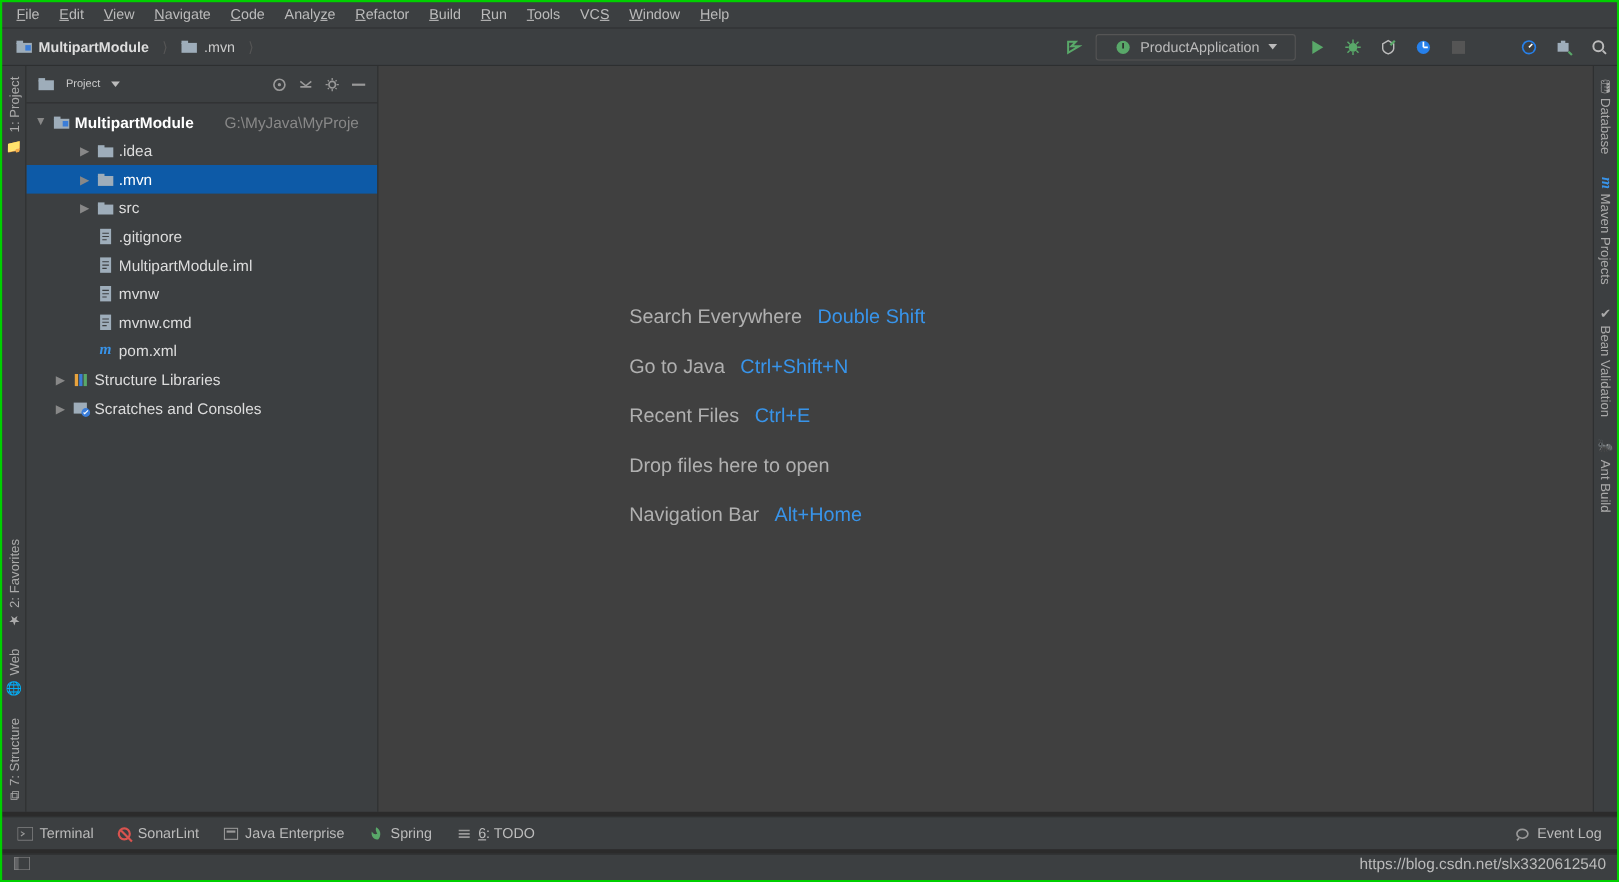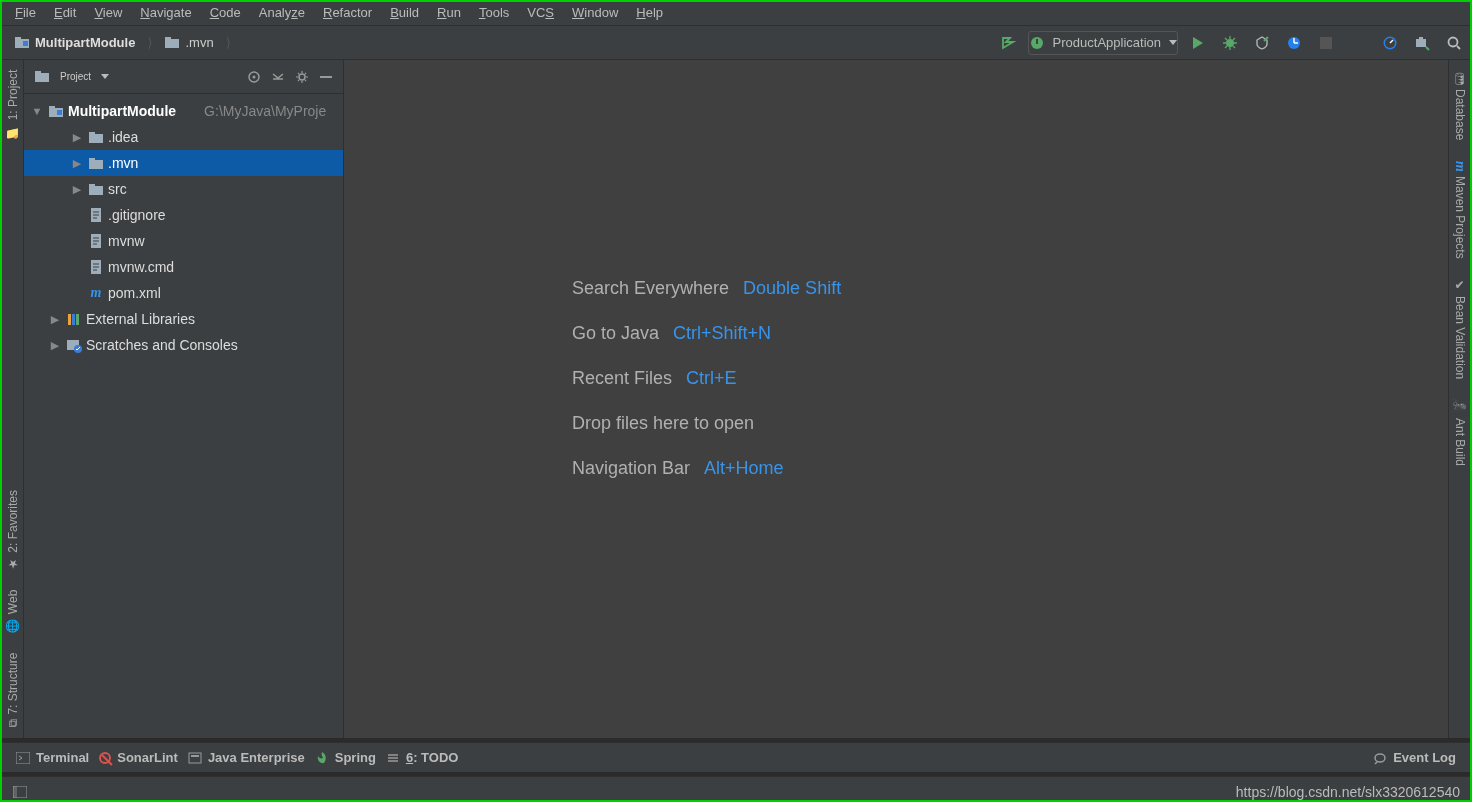--- a/index.html
+++ b/index.html
@@ -33,21 +33,21 @@
     padding:0 6px;
     justify-content:space-between;
     border-bottom:1px solid #2d2f30;
   }
   .breadcrumbs { display:flex; align-items:center; gap:2px; }
   .crumb { display:flex; align-items:center; gap:5px; padding:3px 8px; color:#ccc; }
   .crumb-sep { color:#555; margin:0 2px; }
   .run-area { display:flex; align-items:center; gap:8px; }
   .run-combo {
     background:#3c3f41; border:1px solid #555; border-radius:3px;
-    padding:3px 0; display:flex; align-items:center; gap:8px; height:24px;
+    padding:3px 16px; display:flex; align-items:center; gap:8px; height:24px;
   }
   .icon { width:16px; height:16px; display:inline-flex; align-items:center; justify-content:center; font-size:12px; }
   .icon-btn { width:24px; height:24px; display:inline-flex; align-items:center; justify-content:center; }
 
   
   .left-gutter {
     position:absolute; left:2px; top:60px; width:22px; bottom:64px;
     background:#3c3f41;
     display:flex; flex-direction:column; align-items:center;
     border-right:1px solid #2d2f30;
@@ -102,29 +102,29 @@
     display:flex; flex-direction:column; gap:24px;
     font-size:18px; color:#b0b0b0;
   }
   .placeholder .row { display:flex; gap:14px; align-items:center;}
   .placeholder .shortcut { color:#3894ea; }
 
   
   .bottom-toolbar {
     position:absolute; left:2px; right:2px; bottom:30px; height:30px;
     background:#3c3f41; border-top:1px solid #2d2f30;
-    display:flex; align-items:center; padding:0 14px; gap:10px;
-    font-size:13px; color:#bbb;font-weight:bold;
+    display:flex; align-items:center; padding:0 14px; gap:22px;
+    font-size:13px; color:#bbb;
   }
   .bottom-toolbar .tab { display:flex; align-items:center; gap:6px; }
   .bottom-toolbar .right { margin-left:auto; display:flex; align-items:center; gap:8px; }
   .status-bar {
     position:absolute; left:2px; right:2px; bottom:2px; height:24px;
     background:#3c3f41; border-top:1px solid #2d2f30;
-    display:flex; align-items:flex-end; padding:0 10px; color:#bbb;
+    display:flex; align-items:flex-start; padding:0 10px; color:#bbb;
   }
   .status-bar .watermark { margin-left:auto; font-size:14px; }
 
   .folder-icon { color:#9eadba; }
   .maven-m { color:#3894ea; font-weight:bold; font-style:italic; font-family:Georgia,serif; font-size:14px;}
   .dim-icon { color:#777; }
   .red-ring { width:12px; height:12px; border:2px solid #d9534f; border-radius:50%; display:inline-block; position:relative;}
   .red-ring::after{content:""; position:absolute; width:14px; height:2px; background:#d9534f; transform:rotate(45deg); top:5px; left:-1px;}
   .tri-down { width:0;height:0;border-left:4px solid transparent;border-right:4px solid transparent;border-top:5px solid #bbb; display:inline-block;}
   svg { display:block; }
@@ -370,20 +370,30 @@
         <span>.gitignore</span>
       </div>
       <div class="tree-row indent2">
         <span class="arrow"></span>
         <span class="icon">
           <svg width="14" height="16">
             <rect x="2" y="1" width="10" height="14" fill="#9eadba"></rect>
             <path d="M4 5 L10 5 M4 8 L10 8 M4 11 L8 11" stroke="#3c3f41"></path>
           </svg>
         </span>
+        <span>MultipartModule.iml</span>
+      </div>
+      <div class="tree-row indent2">
+        <span class="arrow"></span>
+        <span class="icon">
+          <svg width="14" height="16">
+            <rect x="2" y="1" width="10" height="14" fill="#9eadba"></rect>
+            <path d="M4 5 L10 5 M4 8 L10 8 M4 11 L8 11" stroke="#3c3f41"></path>
+          </svg>
+        </span>
         <span>mvnw</span>
       </div>
       <div class="tree-row indent2">
         <span class="arrow"></span>
         <span class="icon">
           <svg width="14" height="16">
             <rect x="2" y="1" width="10" height="14" fill="#9eadba"></rect>
             <path d="M4 5 L10 5 M4 8 L10 8 M4 11 L8 11" stroke="#3c3f41"></path>
           </svg>
         </span>
@@ -398,21 +408,21 @@
       </div>
       <div class="tree-row indent1">
         <span class="arrow">▶</span>
         <span class="icon">
           <svg width="16" height="14">
             <rect x="2" y="2" width="3" height="11" fill="#e8a33d"></rect>
             <rect x="6" y="2" width="3" height="11" fill="#3b7dd8"></rect>
             <rect x="10" y="2" width="3" height="11" fill="#59a869"></rect>
           </svg>
         </span>
-        <span>External Libraries</span>
+        <span>Structure Libraries</span>
       </div>
       <div class="tree-row indent1">
         <span class="arrow">▶</span>
         <span class="icon">
           <svg width="16" height="16">
             <rect x="1" y="3" width="12" height="10" fill="#9eadba"></rect>
             <circle cx="12" cy="12" r="4" fill="#3b7dd8"></circle>
             <path d="M10 12 L11 13 L14 10" stroke="#fff" fill="none"></path>
           </svg>
         </span>

